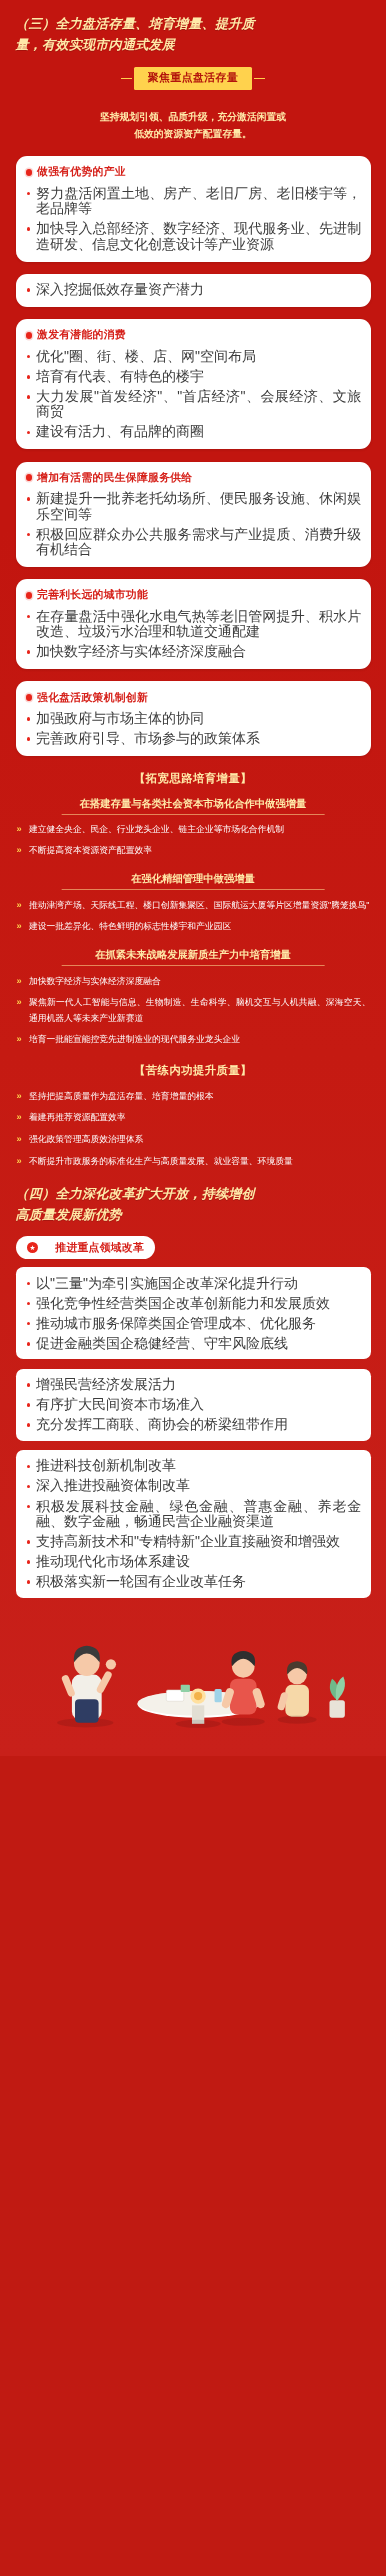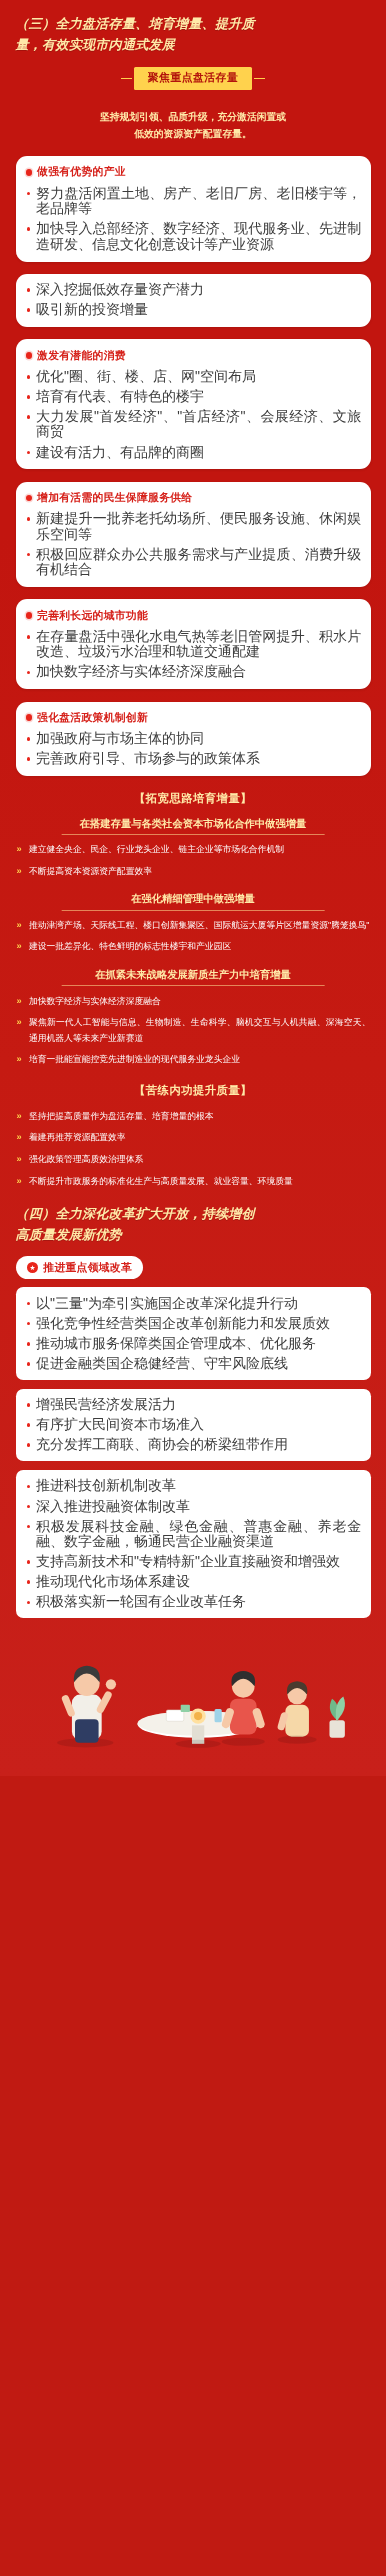--- a/index.html
+++ b/index.html
@@ -179,21 +179,21 @@
   .pill{
     display:flex;
     align-items:center;
     gap:5.2px;
     background:#ffffff;
     border-radius:15.5px;
     padding:4.6px 11.3px;
     width:fit-content;
     margin:0 0 8.2px 0;
   }
-  .pill .t{color:#d6211a;font-size:10.8px;font-weight:bold;letter-spacing:0.3px;}
+  .pill .t{color:#d6211a;font-size:10.8px;font-weight:bold;letter-spacing:0.3px;margin-left:12px;}
   .pill .badge{
     width:11.3px;height:11.3px;border-radius:50%;
     background:#e8251b;color:#fff;
     display:flex;align-items:center;justify-content:center;
     font-size:6.7px;font-weight:bold;
   }
 
   
   .wcard{
     background:#ffffff;
@@ -244,21 +244,20 @@
       </div>
       <ul class="bullets">
         <li>努力盘活闲置土地、房产、老旧厂房、老旧楼宇等，老品牌等</li>
         <li>加快导入总部经济、数字经济、现代服务业、先进制造研发、信息文化创意设计等产业资源</li>
       </ul>
     </div>
 
     <div class="card">
       <ul class="bullets">
         <li>深入挖掘低效存量资产潜力</li>
-        <li>吸引新的投资增量</li>
       </ul>
     </div>
 
     <div class="card">
       <div class="card-title">
         <span class="dot"></span>
         <span class="t">激发有潜能的消费</span>
       </div>
       <ul class="bullets">
         <li>优化"圈、街、楼、店、网"空间布局</li>

